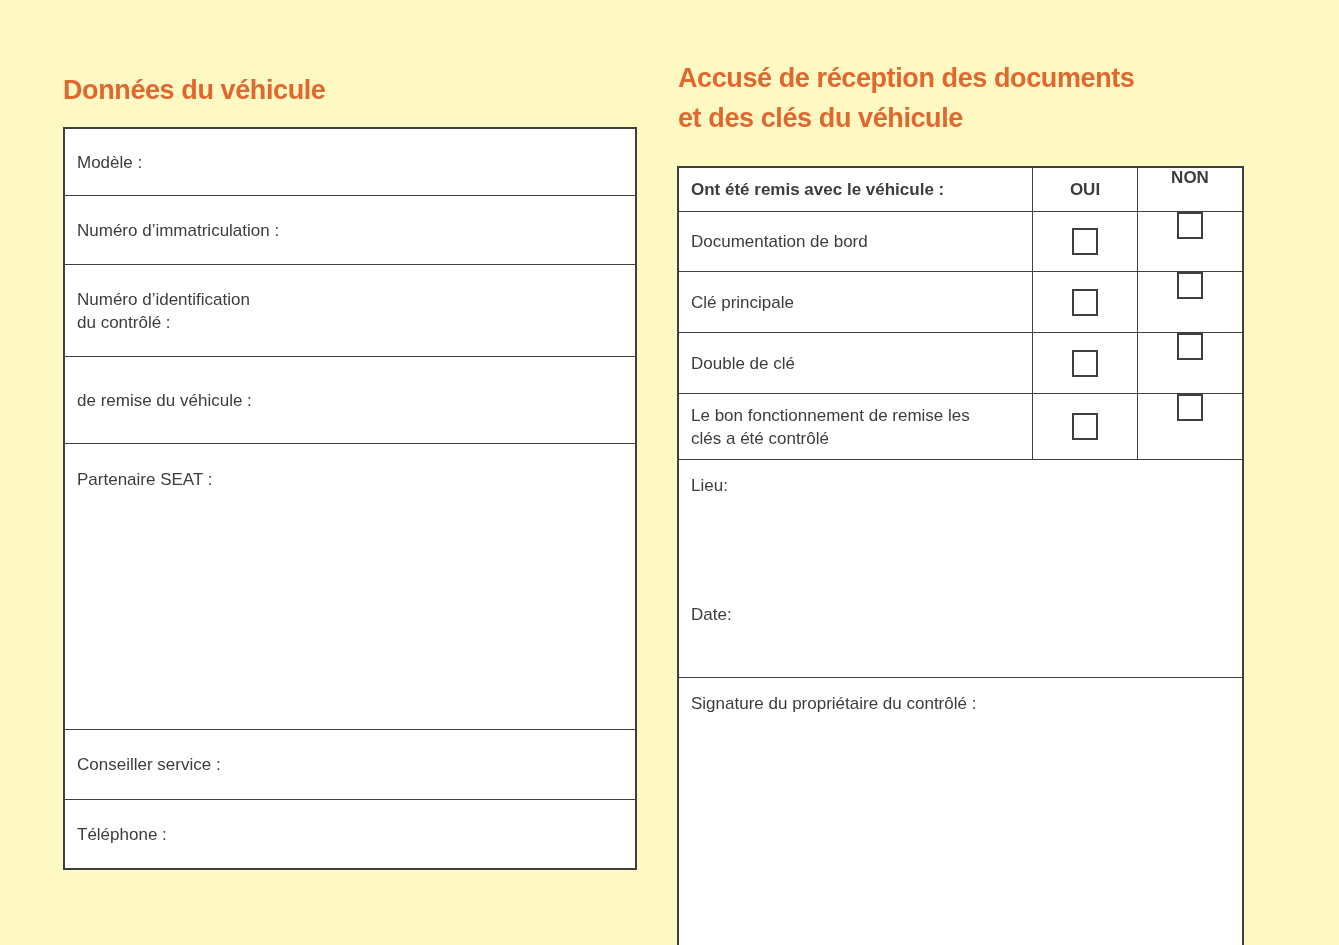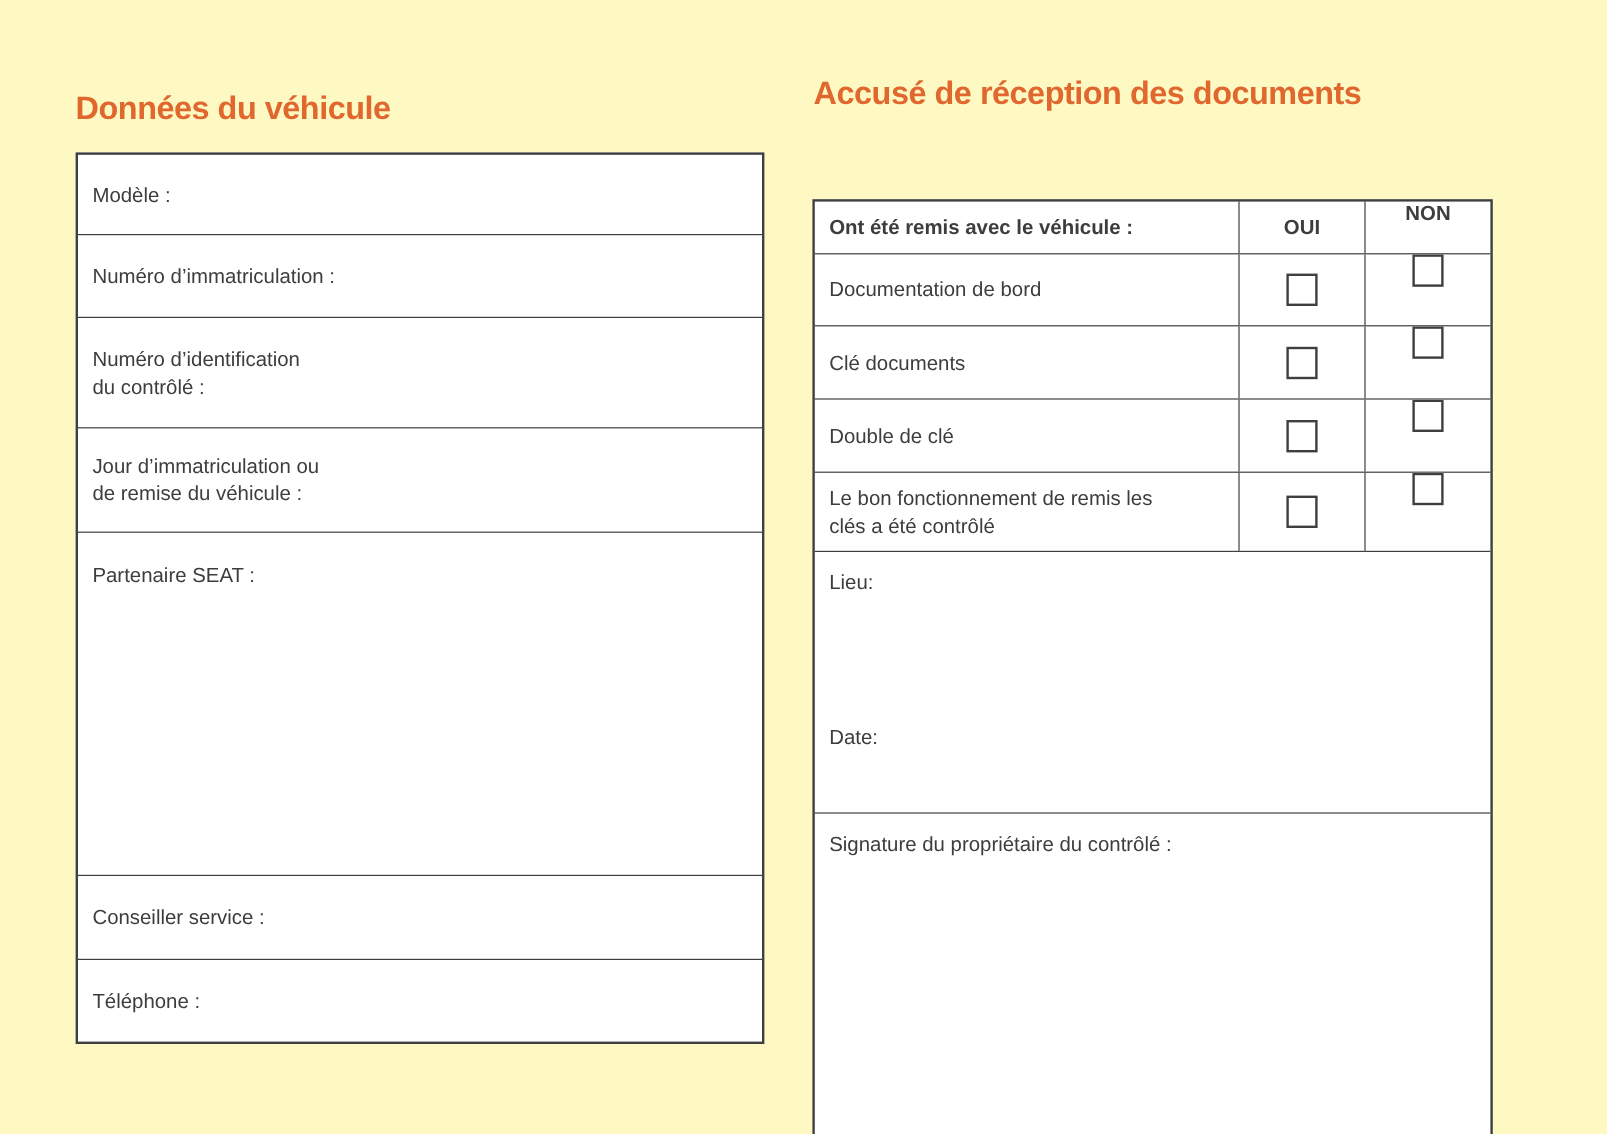--- a/index.html
+++ b/index.html
@@ -108,36 +108,36 @@
       <span>Modèle :</span>
     </div>
     <div class="lrow" style="height:69px;">
       <span>Numéro d’immatriculation :</span>
     </div>
     <div class="lrow" style="height:92px;">
       <span>Numéro d’identification</span>
       <span>du contrôlé :</span>
     </div>
     <div class="lrow" style="height:87px;">
-      <span>Jour d’immatriculation ou</span>
       <span>de remise du véhicule :</span>
     </div>
     <div class="lrow tall" style="height:286px;">
       <span>Partenaire SEAT :</span>
     </div>
     <div class="lrow" style="height:70px;">
       <span>Conseiller service :</span>
     </div>
     <div class="lrow last">
       <span>Téléphone :</span>
     </div>
   </div>
 
   <div class="heading" style="left:678px; top:58px;">
     <span>Accusé de réception des documents</span>
+    <span>et des clés du véhicule</span>
   </div>
 
   <div class="rtable">
 
     <div class="rrow header" style="height:44px;">
       <div class="cell-label">
         <span>Ont été remis avec le véhicule :</span>
       </div>
       <div class="cell-yes">
         <span>OUI</span>
@@ -154,21 +154,21 @@
       <div class="cell-yes">
         <div class="checkbox"></div>
       </div>
       <div class="cell-no">
         <div class="checkbox"></div>
       </div>
     </div>
 
     <div class="rrow" style="height:61px;">
       <div class="cell-label">
-        <span>Clé documents</span>
+        <span>Clé principale</span>
       </div>
       <div class="cell-yes">
         <div class="checkbox"></div>
       </div>
       <div class="cell-no">
         <div class="checkbox"></div>
       </div>
     </div>
 
     <div class="rrow" style="height:61px;">
@@ -178,21 +178,21 @@
       <div class="cell-yes">
         <div class="checkbox"></div>
       </div>
       <div class="cell-no">
         <div class="checkbox"></div>
       </div>
     </div>
 
     <div class="rrow" style="height:66px;">
       <div class="cell-label">
-        <span>Le bon fonctionnement de remis les</span>
+        <span>Le bon fonctionnement de remise les</span>
         <span>clés a été contrôlé</span>
       </div>
       <div class="cell-yes">
         <div class="checkbox"></div>
       </div>
       <div class="cell-no">
         <div class="checkbox"></div>
       </div>
     </div>
 

